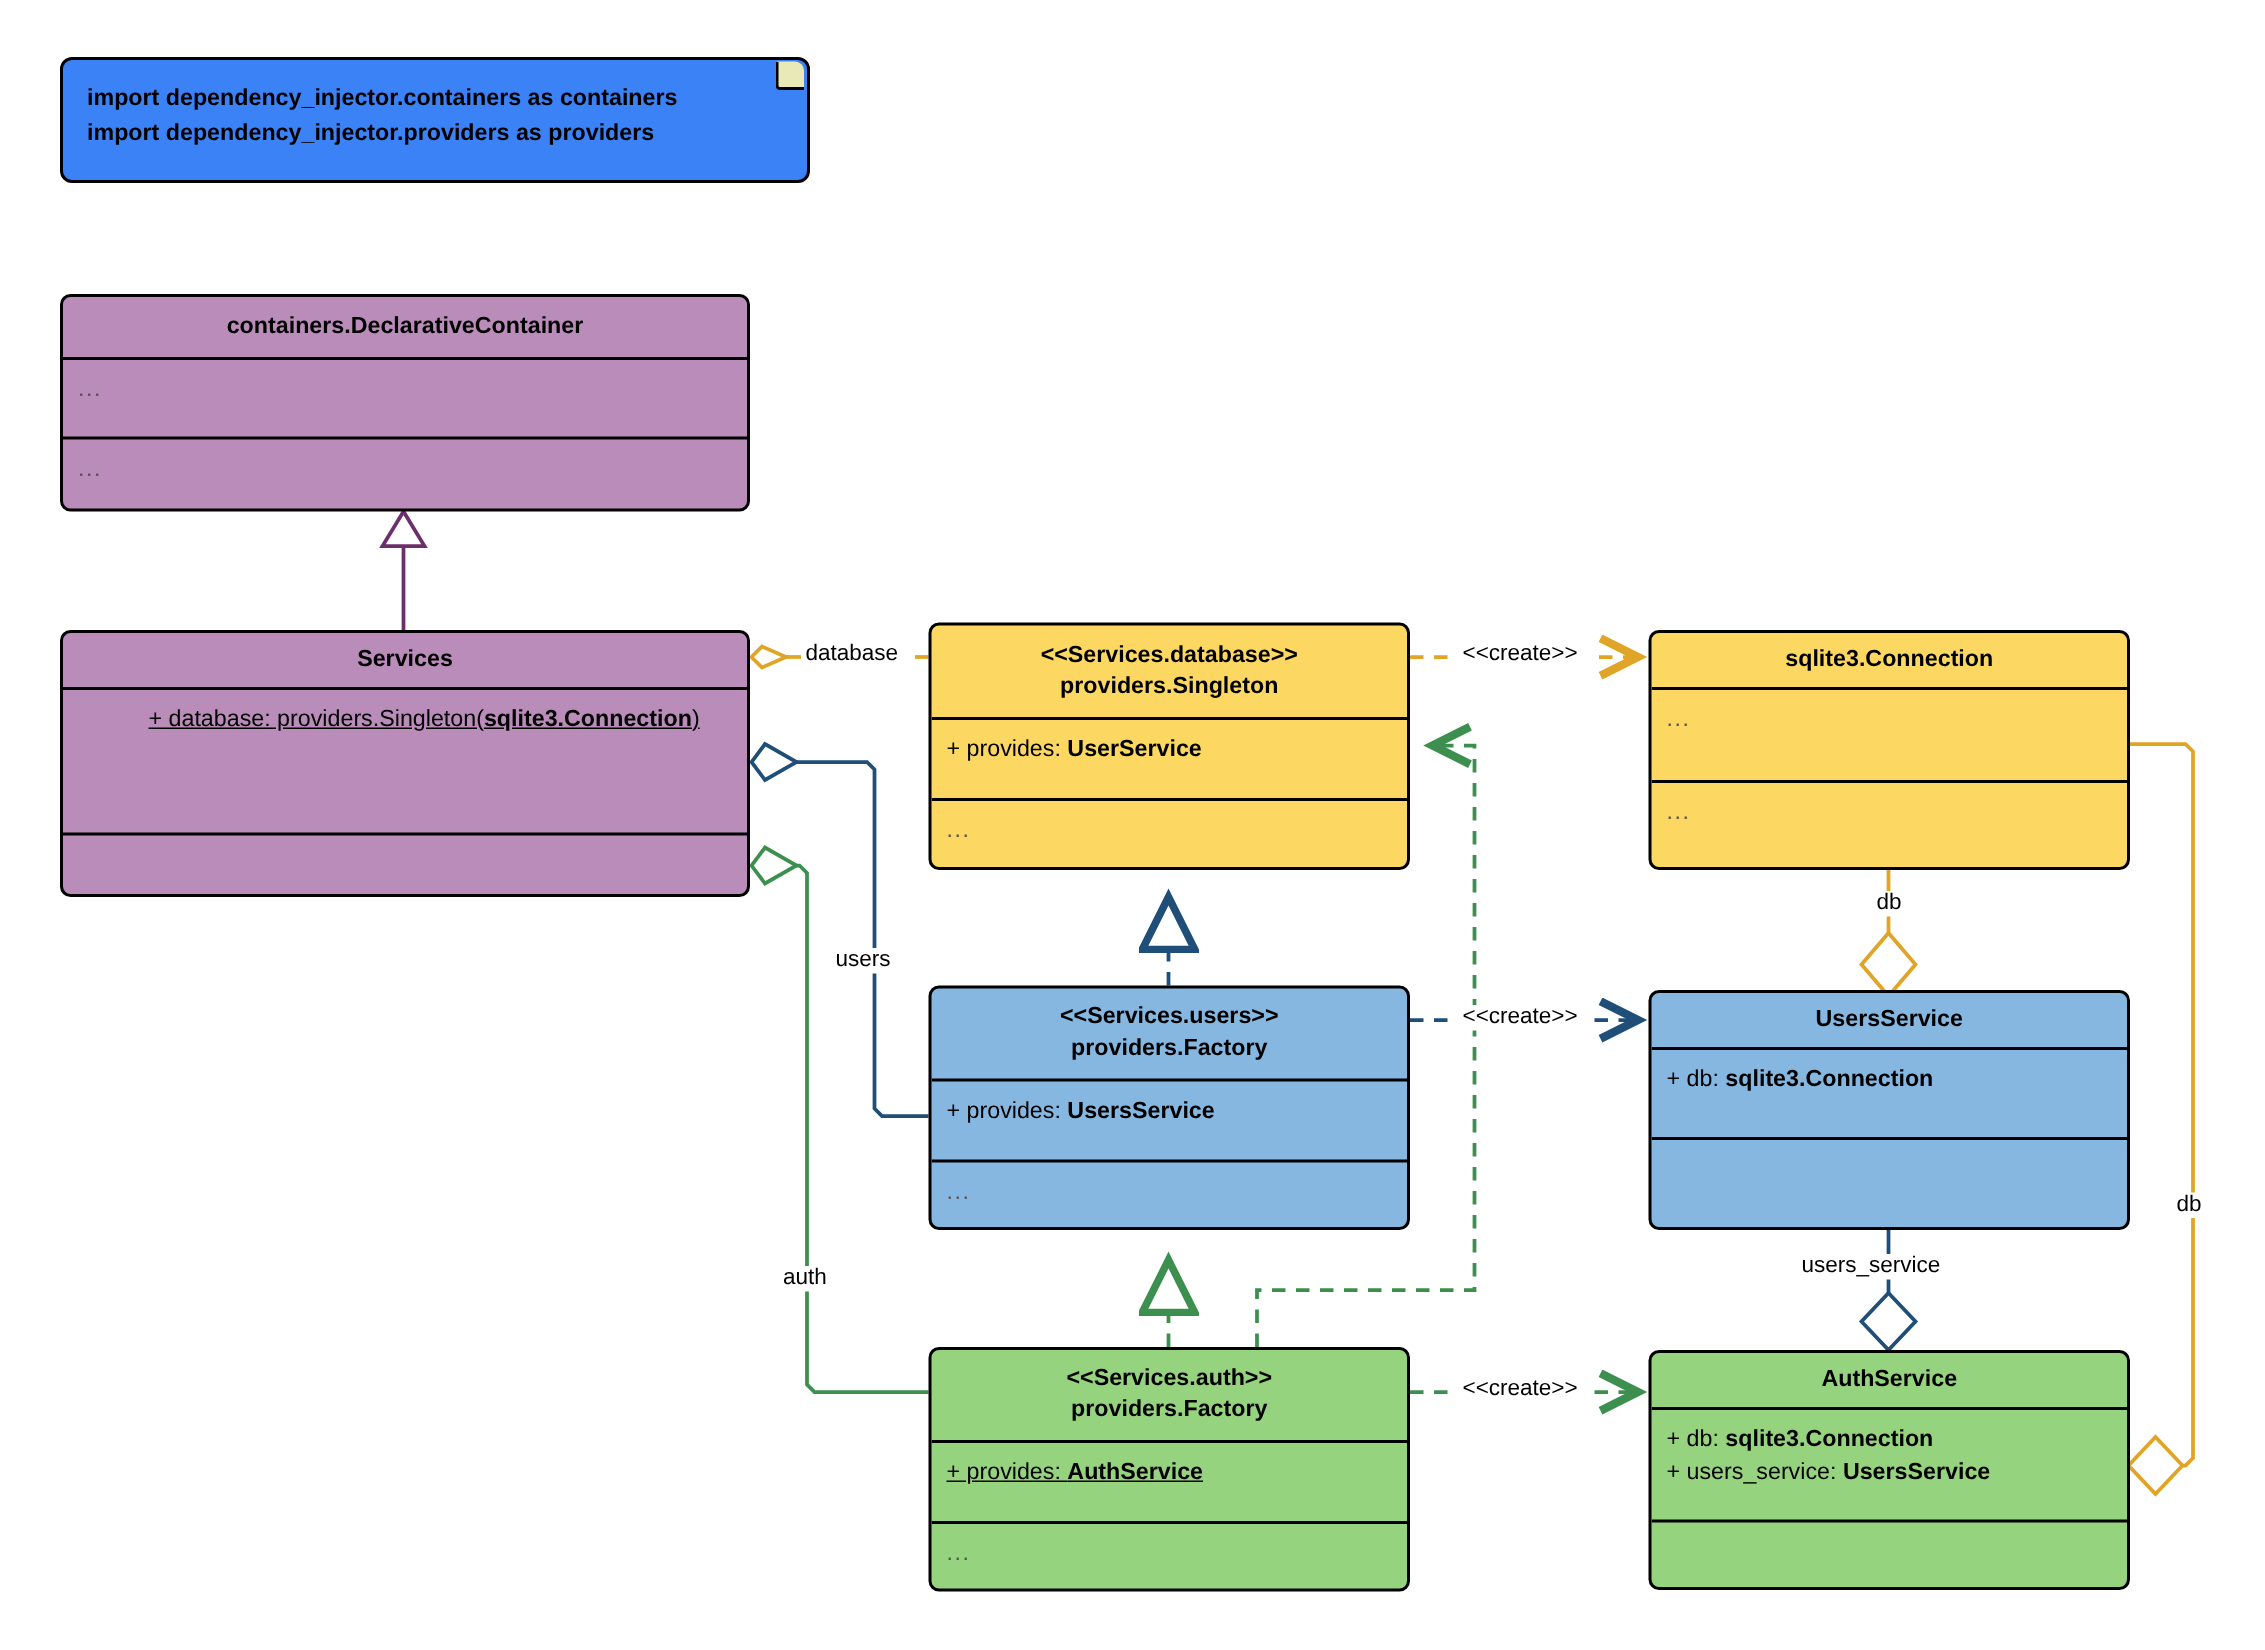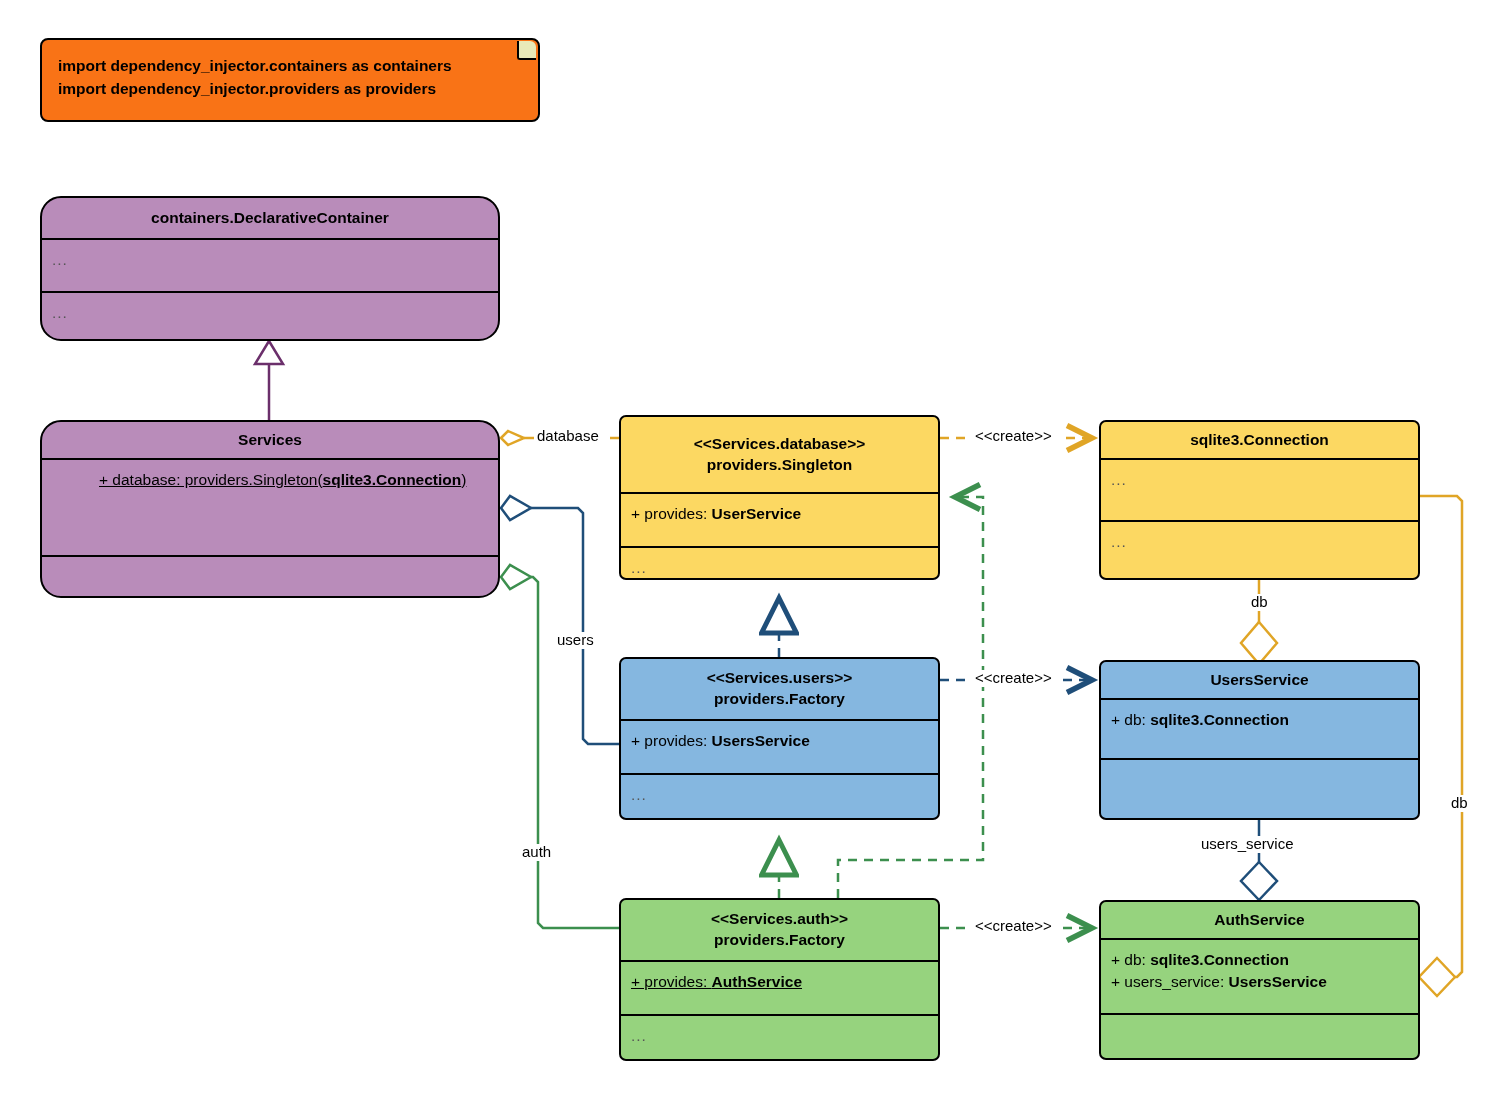--- a/index.html
+++ b/index.html
@@ -57,29 +57,29 @@
   }
   .uml-comp.ellipsis {
     color: #555;
     letter-spacing: 1px;
   }
   .attr { white-space: nowrap; }
   .attr b { font-weight: bold; }
   .attr.static { text-decoration: underline; margin-left: 47px; }
 
   
-  .c-purple { background: #b98cba; border-radius: 21px; }
+  .c-purple { background: #b98cba; }
   .c-yellow { background: #fcd862; }
   .c-blue   { background: #85b7e0; }
   .c-green  { background: #96d37e; }
 
   
   .note {
     position: absolute;
-    background: #f97316;
+    background: #3b82f6;
     border: 2.5px solid #000000;
     border-radius: 8px;
     box-sizing: border-box;
     padding: 14px 16px;
     font-weight: bold;
     font-size: 15.5px;
     line-height: 1.5;
     color: #000;
   }
   .note .fold {
@@ -220,21 +220,21 @@
       <div class="attr static">
         <span>+ database: providers.Singleton(</span><b>sqlite3.Connection</b><span>)</span>
       </div>
     </div>
     <div class="uml-comp" style="height:42px;">
       <span></span>
     </div>
   </div>
 
   <div class="uml-class c-yellow" style="left:619px; top:415px; width:321px; height:165px;">
-    <div class="uml-head" style="height:77px;">
+    <div class="uml-head" style="height:63px;">
       <div>&lt;&lt;Services.database&gt;&gt;</div>
       <div>providers.Singleton</div>
     </div>
     <div class="uml-comp" style="height:52px;">
       <div class="attr">
         <span>+ provides: </span><b>UserService</b>
       </div>
     </div>
     <div class="uml-comp ellipsis" style="height:48px;">
       <span>...</span>

